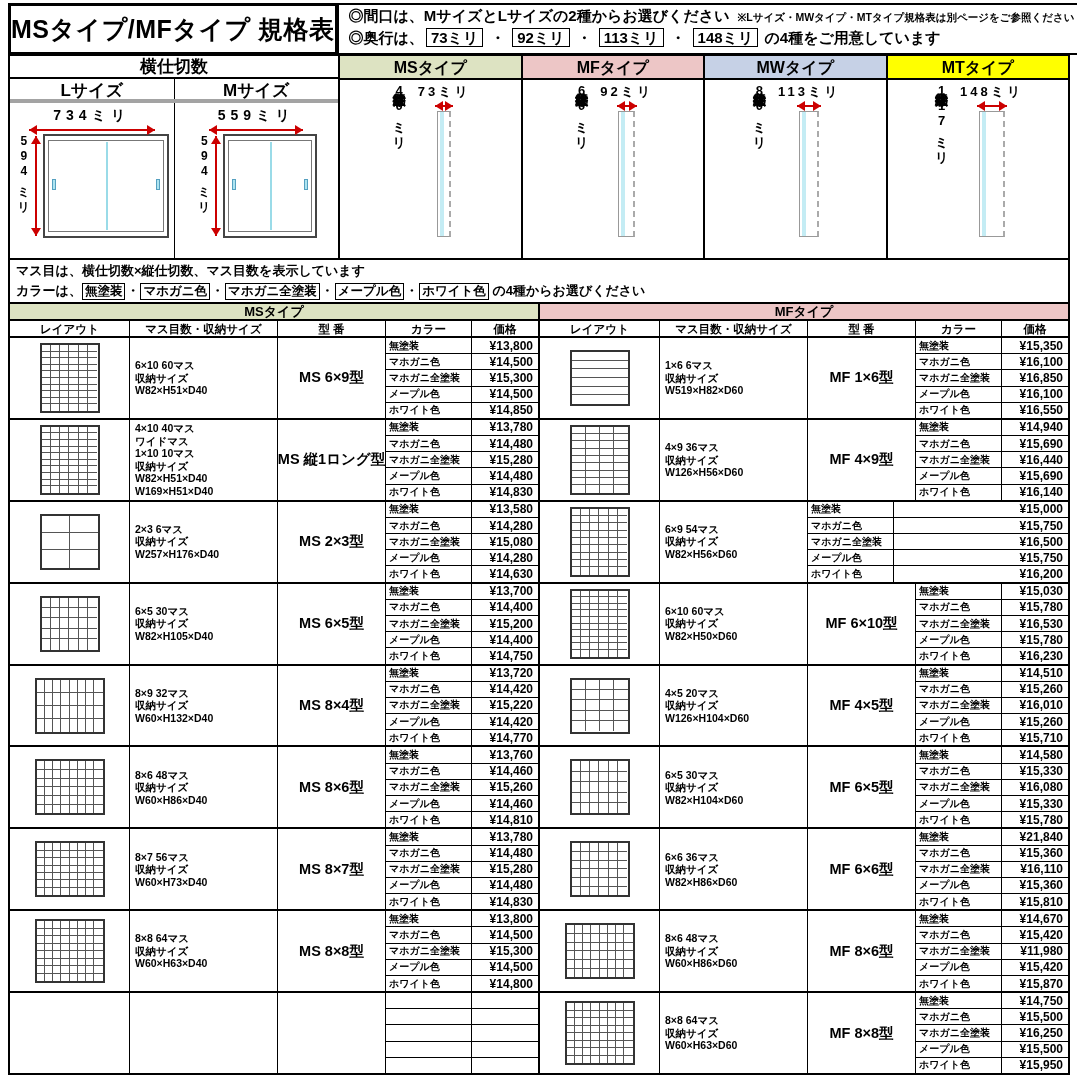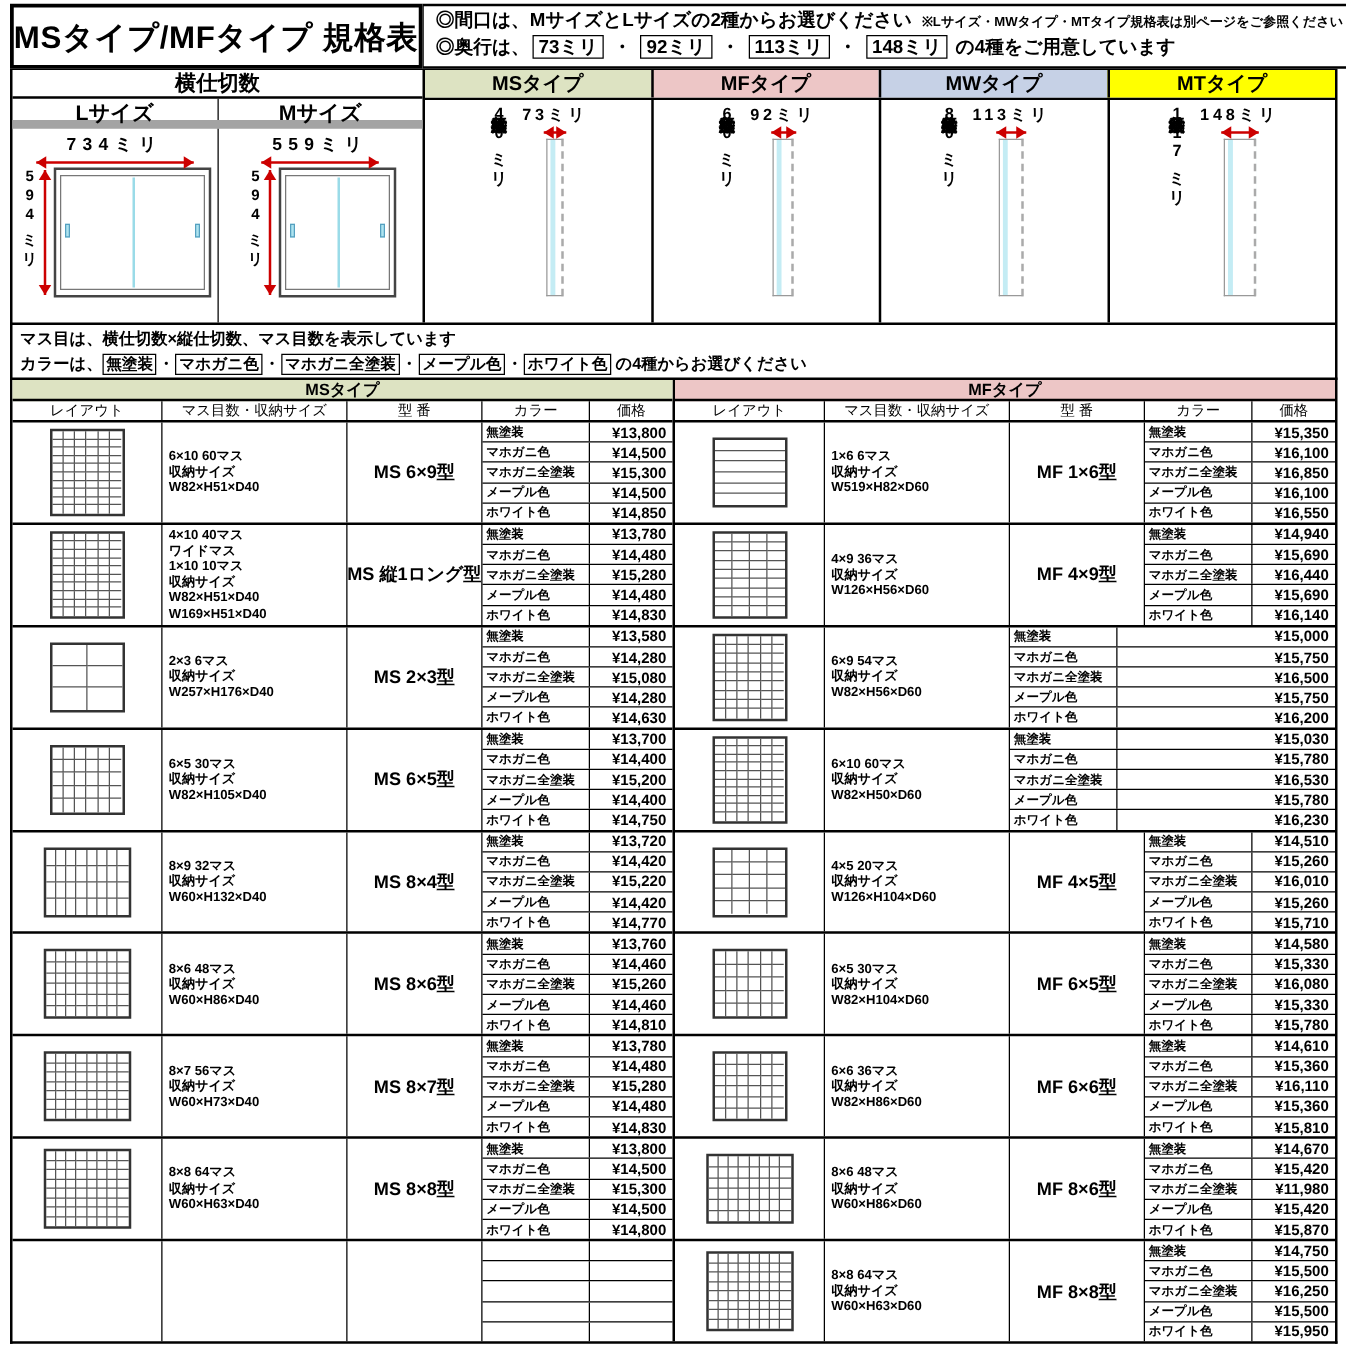--- a/index.html
+++ b/index.html
@@ -16,21 +16,21 @@
   .n-small { font-size:10.5px; font-weight:bold; margin-left:8px; }
   .n-line2 { font-weight:bold; font-size:15px; margin-top:2px; white-space:nowrap; }
   .boxed { border:1px solid #000; padding:0 4px; margin:0 2px; display:inline-block; line-height:17px; }
   .dotsep { margin:0 5px; }
 
   
   .band-upper { height:205px; display:flex; border:2px solid #000; border-top-width:1px; }
   .width-sec { width:330px; border-right:2px solid #000; display:flex; flex-direction:column; }
   .sec-title { height:23px; border-bottom:2px solid #000; font-weight:bold; font-size:17px;
                text-align:center; line-height:22px; }
-  .size-heads { display:flex; height:24px; border-bottom:7px solid #a3a3a3; }
+  .size-heads { display:flex; height:24px; border-bottom:4px solid #a3a3a3; }
   .size-heads > div { flex:1; font-weight:bold; font-size:17px; text-align:center; line-height:23px; }
   .size-heads > div:first-child { border-right:1px solid #000; }
   .size-diagrams { flex:1; display:flex; }
   .cab-cell { flex:1; padding-top:4px; display:flex; flex-direction:column; align-items:center; }
   .cab-cell:first-child { border-right:1px solid #000; }
   .cab-wlabel { font-weight:bold; font-size:14px; letter-spacing:5px; text-align:center; }
   .harrow { height:2px; background:#c00; position:relative; margin:4px auto 3px; }
   .harrow::before { content:''; position:absolute; left:0; top:-4px; border:5px solid transparent;
                     border-right:8px solid #c00; border-left:0; }
   .harrow::after  { content:''; position:absolute; right:0; top:-4px; border:5px solid transparent;
@@ -71,21 +71,21 @@
   .note-right { flex:1; padding:1px 6px 0; font-weight:bold; font-size:13px; line-height:20px; white-space:nowrap; }
   .note-right .boxed { padding:0 2px; margin:0; line-height:15px; font-size:12.5px; }
   .csep { margin:0 1px; }
 
   
   .band-tables { height:771px; display:flex; border:2px solid #000; border-top:none; }
   .ptable { flex:1; display:flex; flex-direction:column; min-width:0; }
   .ptable:first-child { border-right:2px solid #000; }
   .ptable-head { height:17px; font-weight:bold; font-size:13px; text-align:center; line-height:16px;
                  border-bottom:2px solid #000; }
-  .col-heads { display:flex; height:17px; border-bottom:2px solid #000; font-weight:normal; font-size:11.5px; }
+  .col-heads { display:flex; height:17px; border-bottom:2px solid #000; font-weight:bold; font-size:11.5px; }
   .col-heads > div { border-right:1px solid #000; text-align:center; line-height:16px; }
   .col-heads > div:last-child { border-right:none; }
   .ch-layout { width:120px; } .ch-desc { width:148px; } .ch-model { width:108px; }
   .ch-color { width:86px; } .ch-price { flex:1; }
   .rows { flex:1; display:flex; flex-direction:column; }
   .trow { flex:1; display:flex; min-height:0; }
   .trow + .trow { border-top:2px solid #000; }
   .c-layout { width:120px; border-right:1px solid #000; display:flex; align-items:center; justify-content:center; }
   .c-desc { width:148px; border-right:1px solid #000; padding:2px 3px 2px 5px; display:flex;
             flex-direction:column; justify-content:center; }
@@ -1155,20 +1155,21 @@
                 <div style="border-right: 1px solid rgb(85, 85, 85);"></div>
                 <div style="border-right: 1px solid rgb(85, 85, 85);"></div>
                 <div></div>
               </div>
             </div>
             <div class="c-desc">
               <div class="desc-line">6×10 60マス</div>
               <div class="desc-line">収納サイズ</div>
               <div class="desc-line">W82×H50×D60</div>
             </div>
+            <div class="c-model">MF 6×10型</div>
             <div class="c-prices">
               <div class="prow">
                 <div class="pcolor">無塗装</div>
                 <div class="pprice">¥15,030</div>
               </div>
               <div class="prow">
                 <div class="pcolor">マホガニ色</div>
                 <div class="pprice">¥15,780</div>
               </div>
               <div class="prow">
@@ -1346,21 +1347,21 @@
             </div>
             <div class="c-desc">
               <div class="desc-line">6×6 36マス</div>
               <div class="desc-line">収納サイズ</div>
               <div class="desc-line">W82×H86×D60</div>
             </div>
             <div class="c-model">MF 6×6型</div>
             <div class="c-prices">
               <div class="prow">
                 <div class="pcolor">無塗装</div>
-                <div class="pprice">¥14,610</div>
+                <div class="pprice">¥21,840</div>
               </div>
               <div class="prow">
                 <div class="pcolor">マホガニ色</div>
                 <div class="pprice">¥15,360</div>
               </div>
               <div class="prow">
                 <div class="pcolor">マホガニ全塗装</div>
                 <div class="pprice">¥16,110</div>
               </div>
               <div class="prow">

